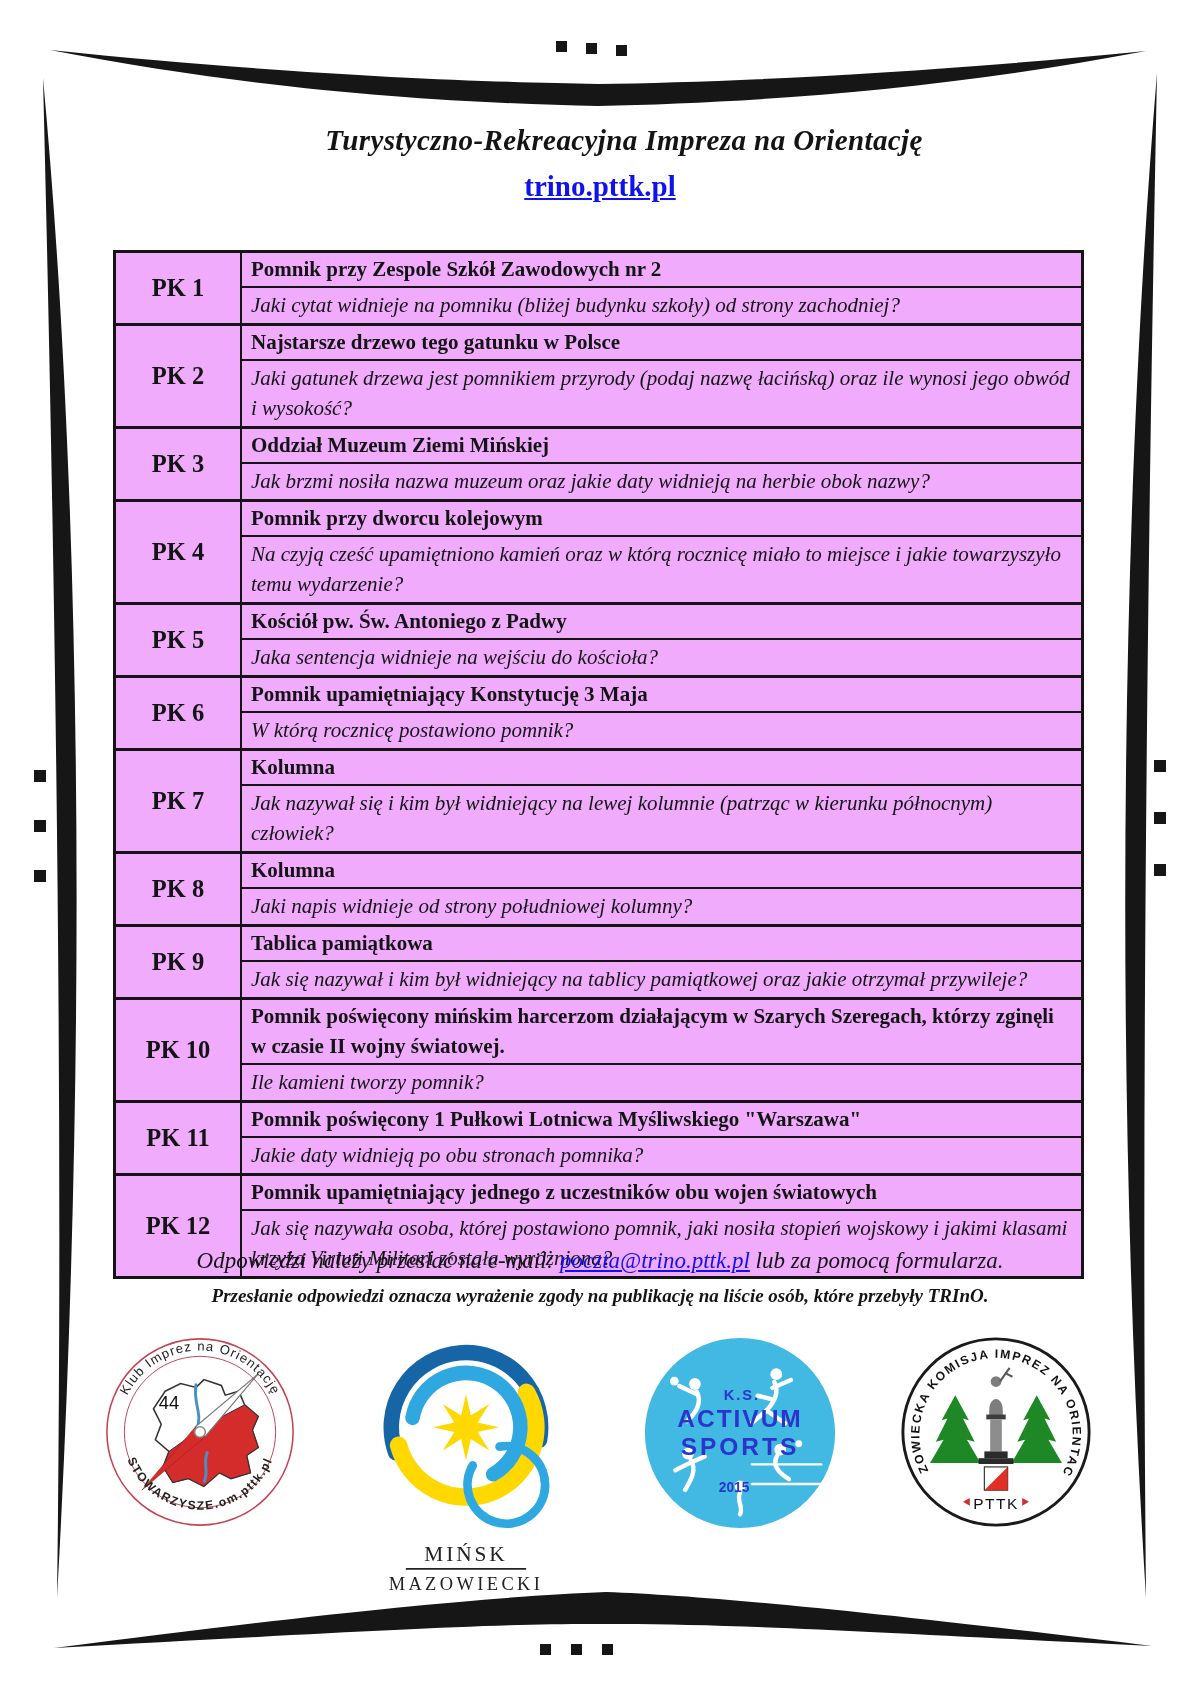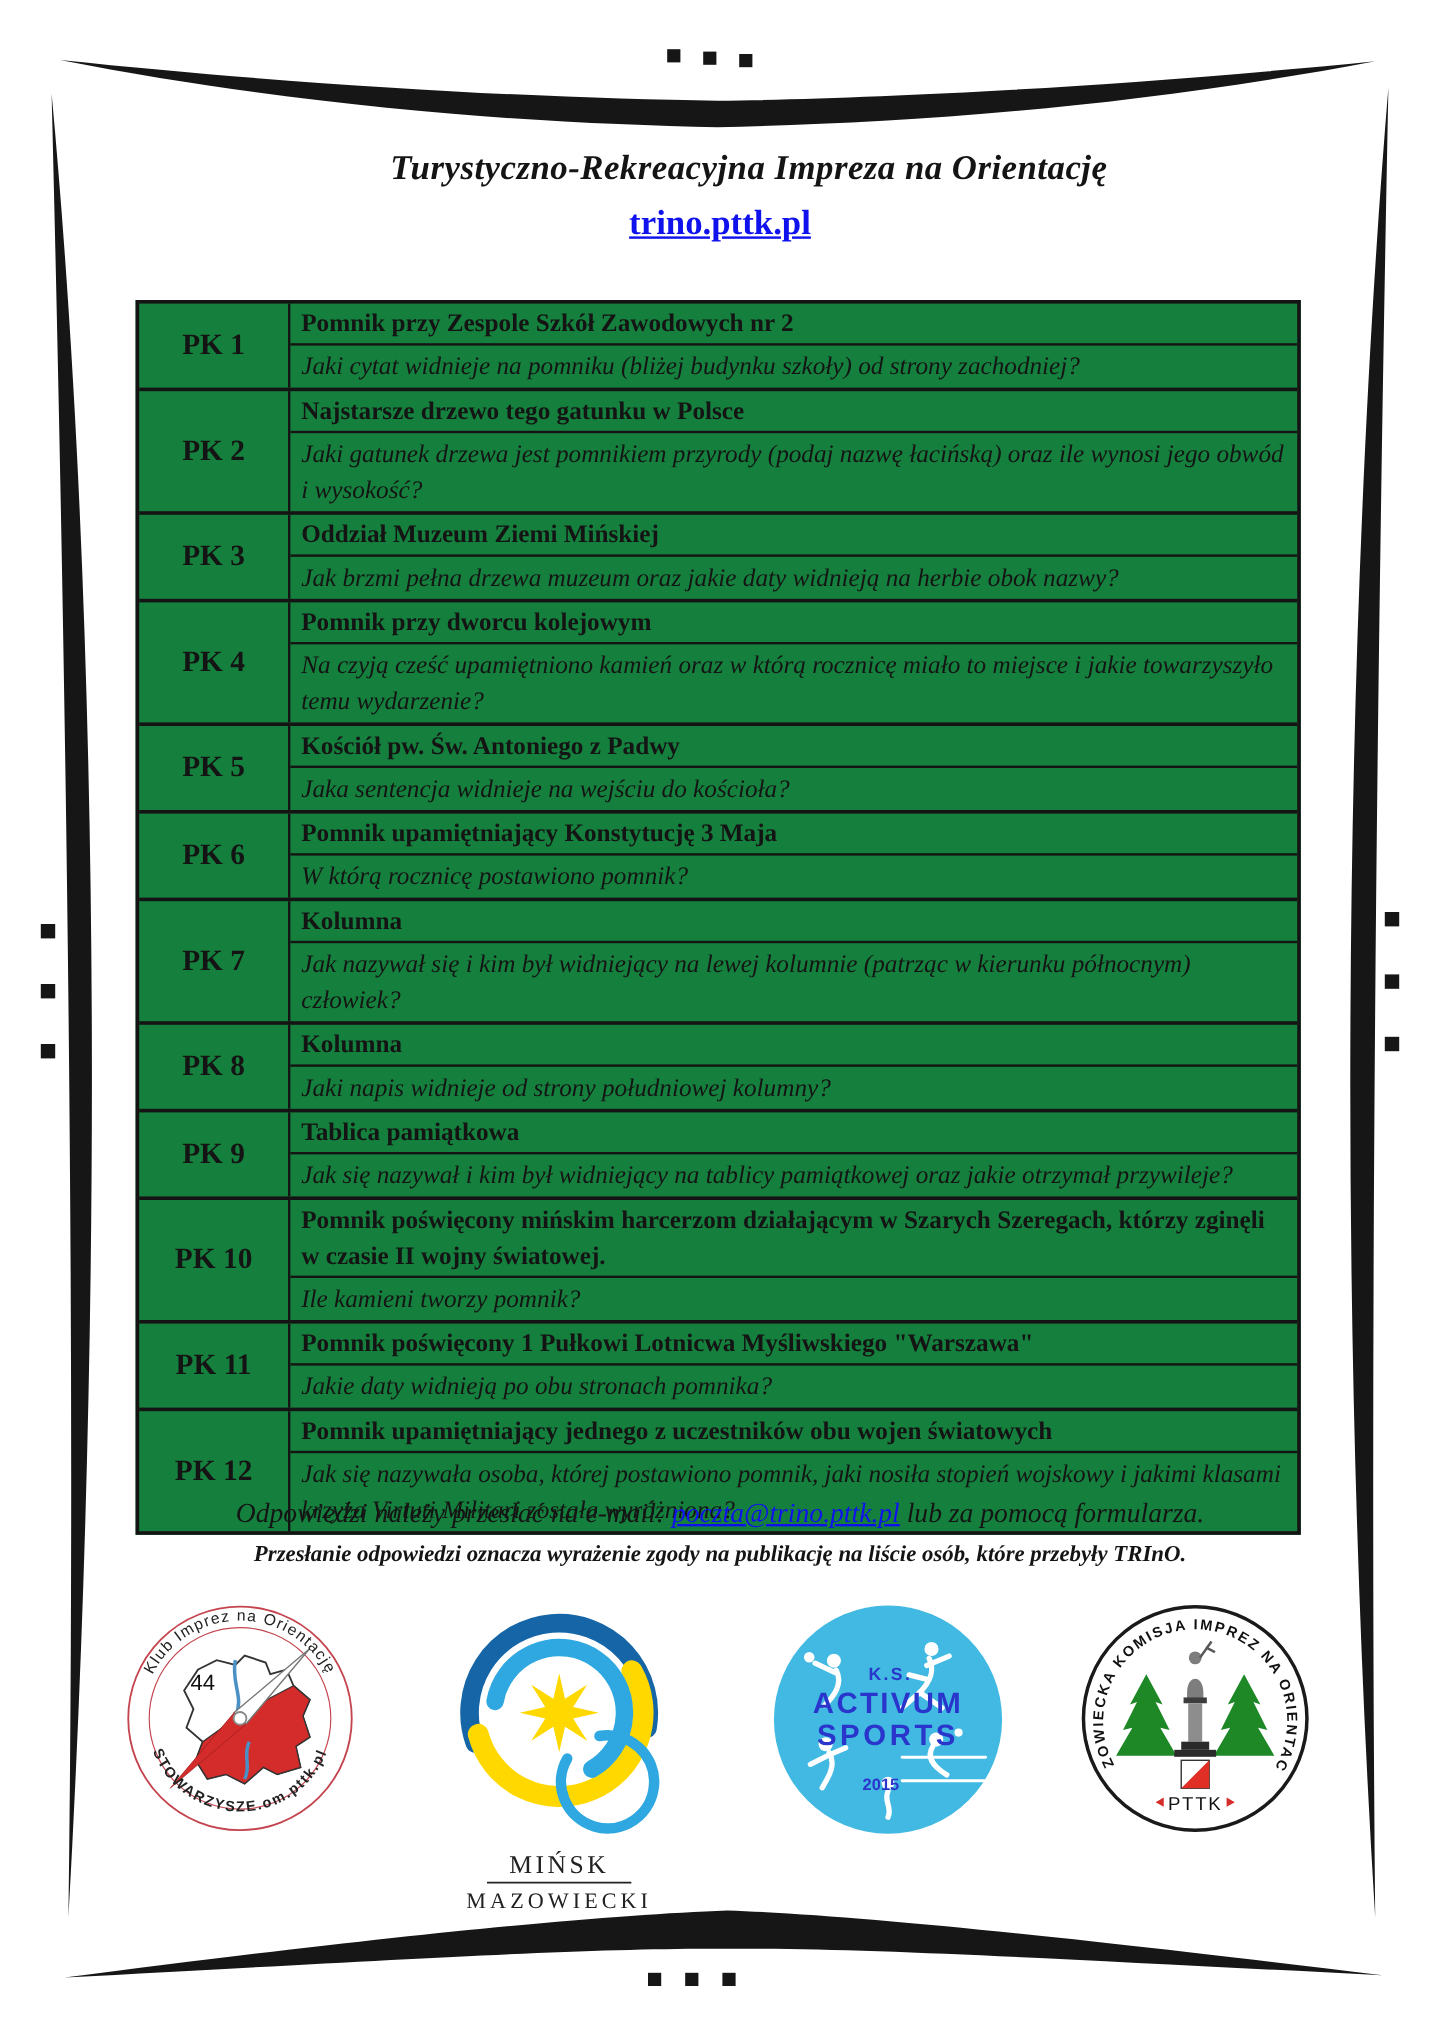--- a/index.html
+++ b/index.html
@@ -6,21 +6,21 @@
   .page{position:relative;width:1200px;height:1697px;background:#ffffff;overflow:hidden;
         font-family:"Liberation Serif", serif;color:#141414;}
   svg{display:block;}
   .frame{position:absolute;left:0;top:0;}
   .title{position:absolute;top:124px;left:0;width:100%;margin:0;text-align:center;
          font-size:29px;font-weight:bold;font-style:italic;letter-spacing:.4px;padding-left:24px;}
   .link-wrap{position:absolute;top:170px;left:0;width:100%;text-align:center;}
   .site-link{font-size:29px;font-weight:bold;color:#1012ee;
              text-decoration:underline;cursor:pointer;}
   .pk-table{position:absolute;left:113px;top:250px;width:971px;border:3.5px solid #141414;
-            box-sizing:border-box;background:#15803d;}
+            box-sizing:border-box;background:#f0abfc;}
   .pk-row{display:flex;border-bottom:3px solid #141414;}
   .pk-row:last-child{border-bottom:none;}
   .pk-cell{width:124px;flex:0 0 124px;border-right:2.5px solid #141414;display:flex;
            align-items:center;justify-content:center;font-weight:bold;font-size:24.5px;}
   .pk-content{flex:1;min-width:0;}
   .pk-title{font-weight:bold;font-size:21px;line-height:30px;padding:1px 9px 2px;
             border-bottom:2px solid #141414;}
   .pk-question{font-style:italic;font-size:21px;line-height:30px;padding:2px 9px 3px;}
   .footer1{position:absolute;top:1248px;left:0;width:100%;margin:0;text-align:center;
            font-size:23px;font-style:italic;}
@@ -81,21 +81,21 @@
       <div class="pk-content">
         <div class="pk-title">Najstarsze drzewo tego gatunku w Polsce</div>
         <div class="pk-question">Jaki gatunek drzewa jest pomnikiem przyrody (podaj nazwę łacińską) oraz ile wynosi jego obwód i wysokość?</div>
       </div>
     </div>
 
     <div class="pk-row">
       <div class="pk-cell">PK 3</div>
       <div class="pk-content">
         <div class="pk-title">Oddział Muzeum Ziemi Mińskiej</div>
-        <div class="pk-question">Jak brzmi pełna drzewa muzeum oraz jakie daty widnieją na herbie obok nazwy?</div>
+        <div class="pk-question">Jak brzmi nosiła nazwa muzeum oraz jakie daty widnieją na herbie obok nazwy?</div>
       </div>
     </div>
 
     <div class="pk-row">
       <div class="pk-cell">PK 4</div>
       <div class="pk-content">
         <div class="pk-title">Pomnik przy dworcu kolejowym</div>
         <div class="pk-question">Na czyją cześć upamiętniono kamień oraz w którą rocznicę miało to miejsce i jakie towarzyszyło temu wydarzenie?</div>
       </div>
     </div>

